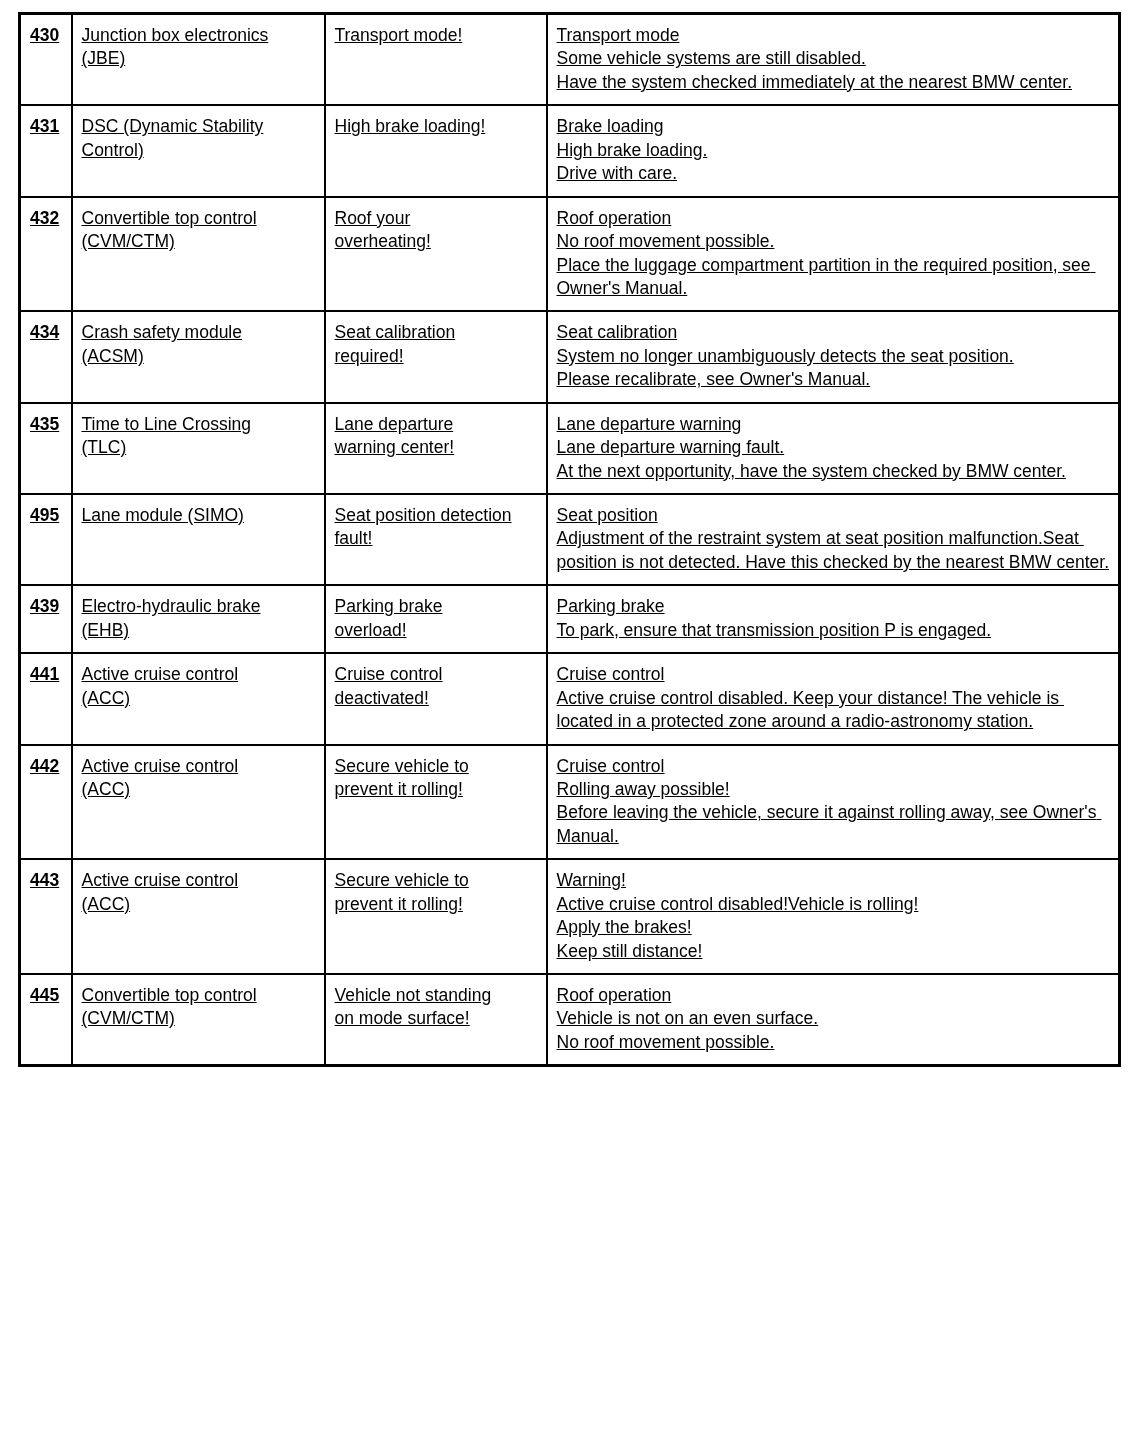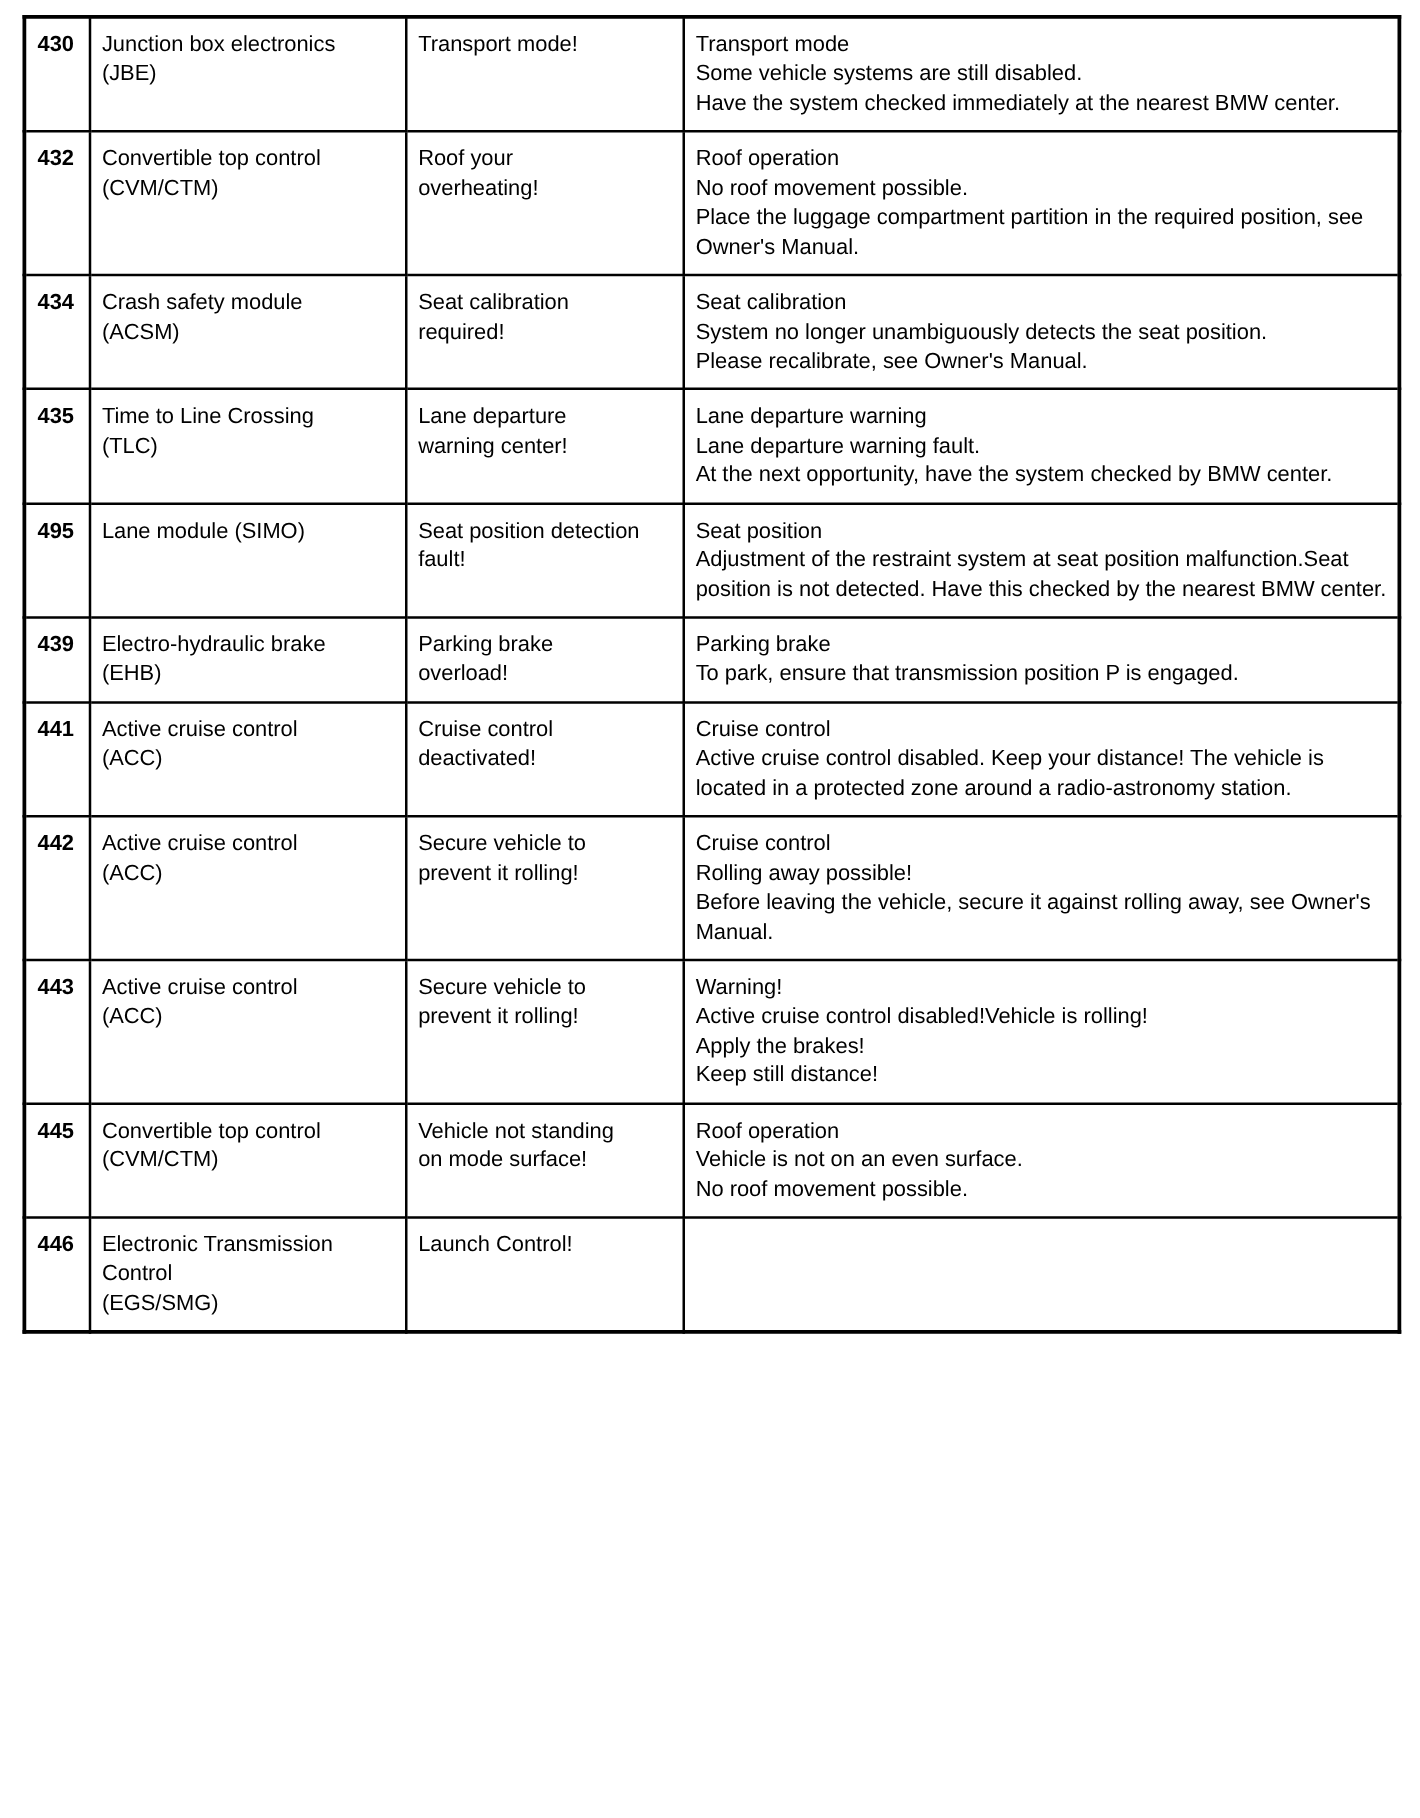--- a/index.html
+++ b/index.html
@@ -25,20 +25,21 @@
     width: 1100px;
     table-layout: fixed;
     border: 3px solid #000;
   }
   table.fault-table td {
     border: 2px solid #000;
     vertical-align: top;
     padding: 9px 9px 10px 9px;
     font-size: 17.5px;
     line-height: 1.34;
+    text-decoration: underline;
   }
   col.c-code  { width: 52px; }
   col.c-unit  { width: 253px; }
   col.c-msg   { width: 222px; }
   col.c-desc  { width: 573px; }
 
   td.code {
     font-weight: bold;
     text-align: left;
     padding-left: 10px;
@@ -79,20 +80,37 @@
             <span class="line">Transport mode!</span>
           </td>
           <td class="desc">
             <span class="line">Transport mode</span>
             <span class="line">Some vehicle systems are still disabled.</span>
             <span class="line">Have the system checked immediately at the nearest BMW center.</span>
           </td>
         </tr>
         <tr>
           <td class="code">
+            <span class="line">431</span>
+          </td>
+          <td class="unit">
+            <span class="line">DSC (Dynamic Stability</span>
+            <span class="line">Control)</span>
+          </td>
+          <td class="msg">
+            <span class="line">High brake loading!</span>
+          </td>
+          <td class="desc">
+            <span class="line">Brake loading</span>
+            <span class="line">High brake loading.</span>
+            <span class="line">Drive with care.</span>
+          </td>
+        </tr>
+        <tr>
+          <td class="code">
             <span class="line">432</span>
           </td>
           <td class="unit">
             <span class="line">Convertible top control</span>
             <span class="line">(CVM/CTM)</span>
           </td>
           <td class="msg">
             <span class="line">Roof your</span>
             <span class="line">overheating!</span>
           </td>
@@ -234,33 +252,17 @@
             <span class="line">(CVM/CTM)</span>
           </td>
           <td class="msg">
             <span class="line">Vehicle not standing</span>
             <span class="line">on mode surface!</span>
           </td>
           <td class="desc">
             <span class="line">Roof operation</span>
             <span class="line">Vehicle is not on an even surface.</span>
             <span class="line">No roof movement possible.</span>
-          </td>
-        </tr>
-        <tr>
-          <td class="code">
-            <span class="line">446</span>
-          </td>
-          <td class="unit">
-            <span class="line">Electronic Transmission</span>
-            <span class="line">Control</span>
-            <span class="line">(EGS/SMG)</span>
-          </td>
-          <td class="msg">
-            <span class="line">Launch Control!</span>
-          </td>
-          <td class="desc">
-            <span class="line"></span>
           </td>
         </tr>
       </tbody>
   </table>
 </div>
 
 </body></html>

